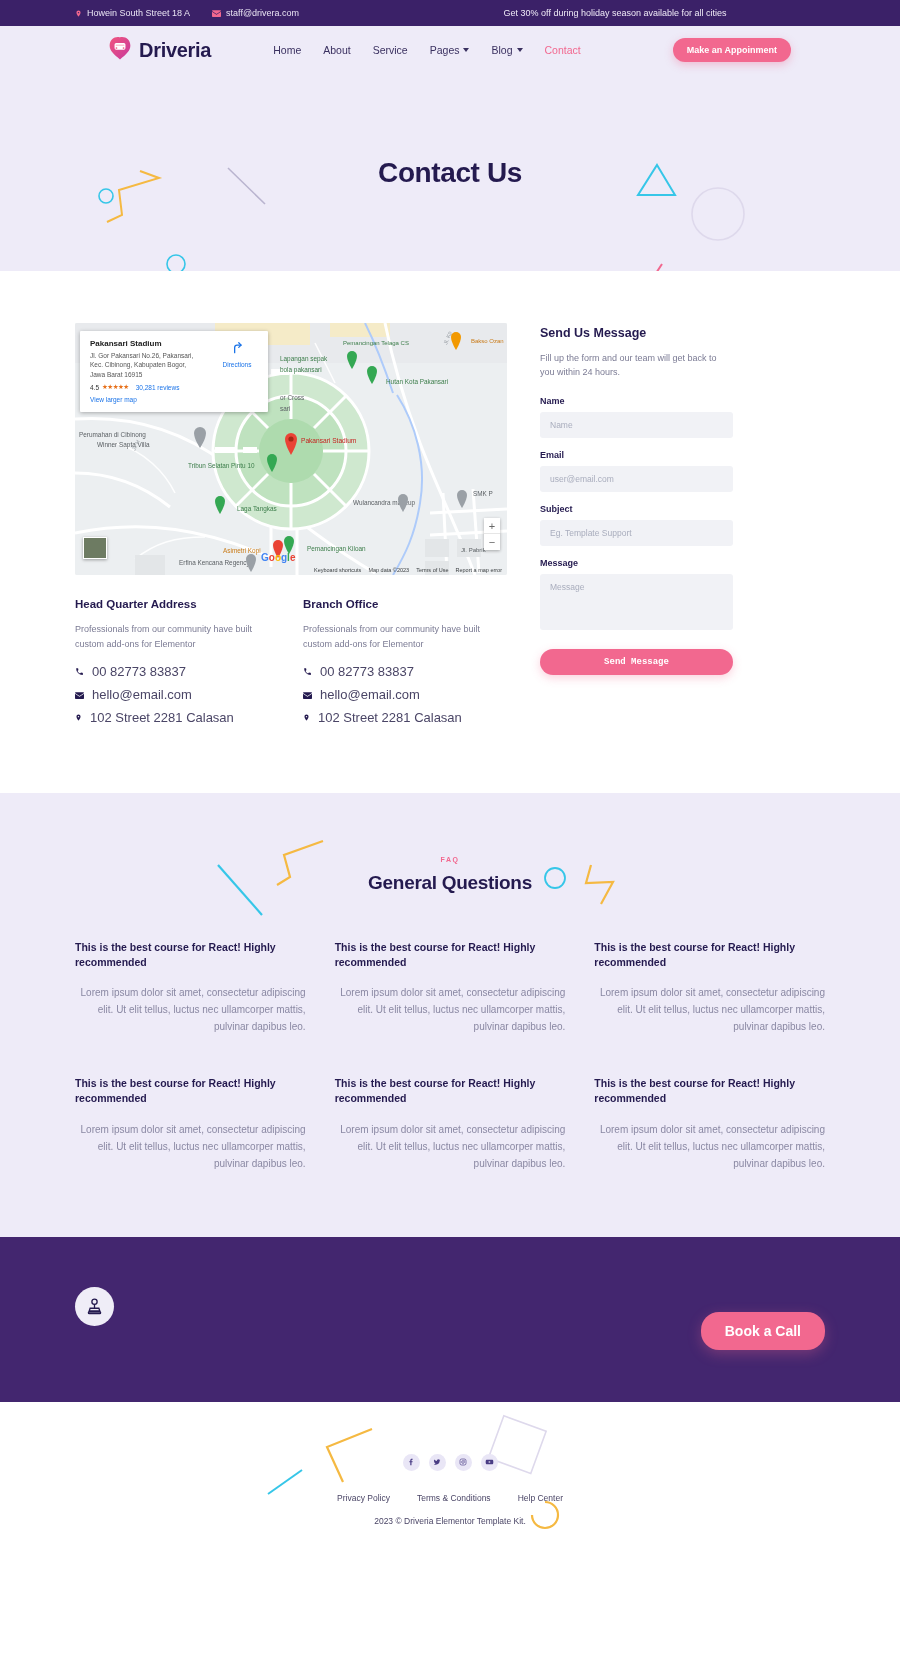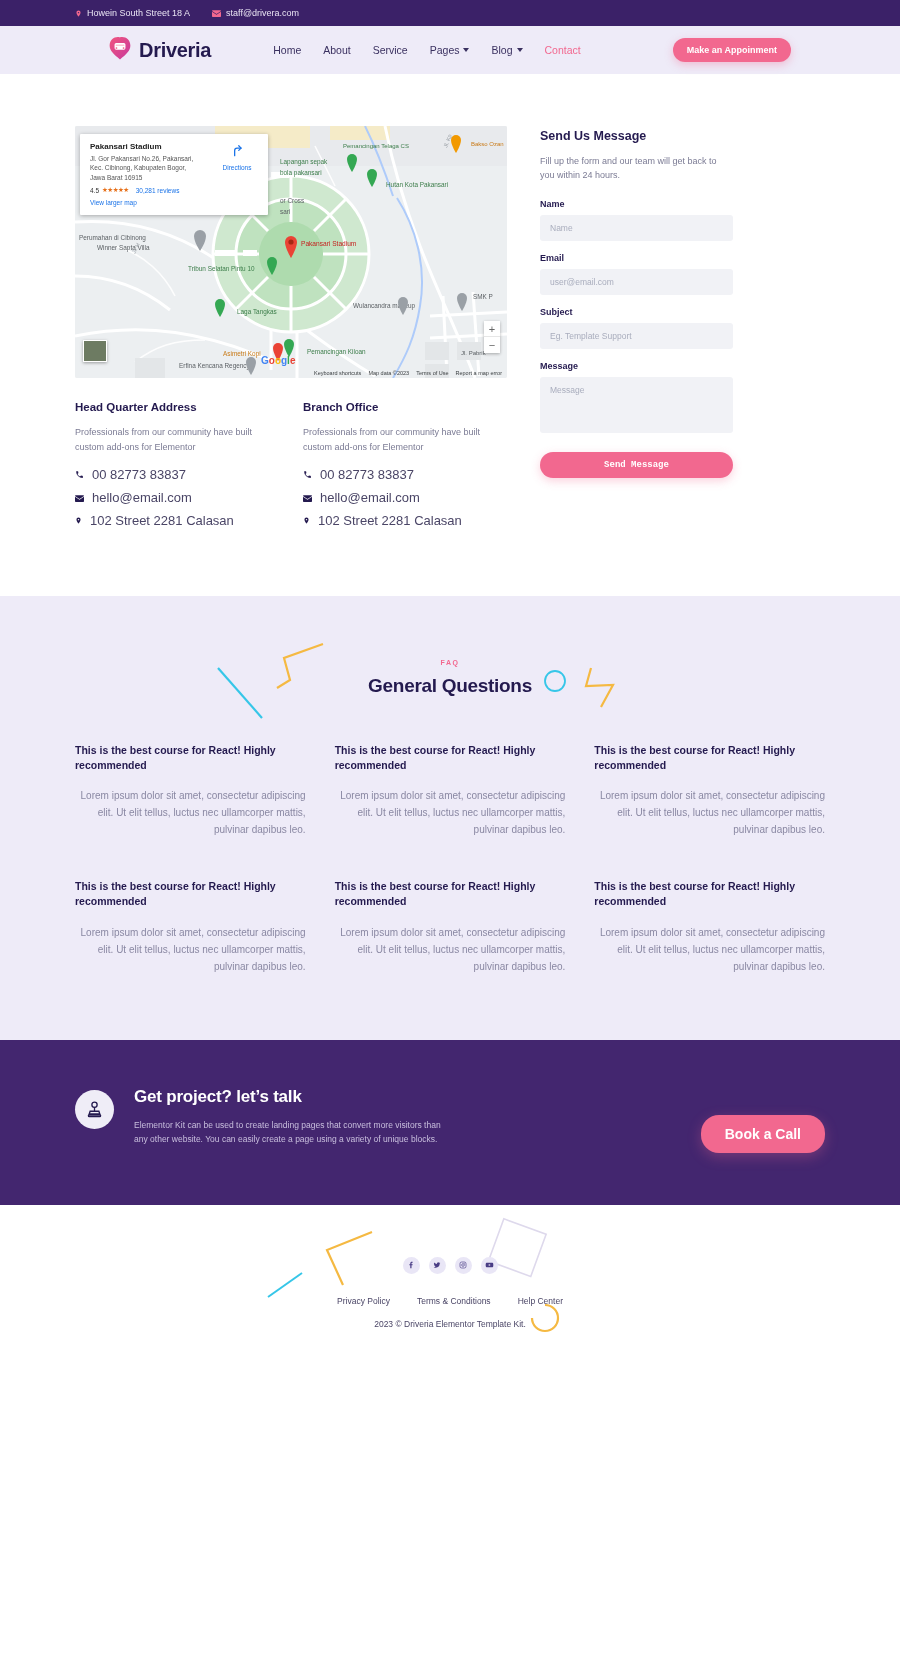--- a/index.html
+++ b/index.html
@@ -169,20 +169,23 @@
         <span>Howein South Street 18 A</span>
       </div>
       <div class="tb-item">
         <span>
           <svg width="9" height="7" viewBox="0 0 24 18" fill="#f2688f">
               <path d="M2 0h20a2 2 0 0 1 2 2L12 10 0 2a2 2 0 0 1 2-2zM0 4.3V16a2 2 0 0 0 2 2h20a2 2 0 0 0 2-2V4.3L12 12.2z"></path>
             </svg>
         </span>
         <span>staff@drivera.com</span>
       </div>
+    </div>
+    <div class="right">
+      <span>Get 30% off during holiday season available for all cities</span>
     </div>
   </div>
 
   <div class="header">
     <div class="brand">
       <span>
         <svg width="22" height="24" viewBox="0 0 40 44">
           <defs>
               <linearGradient id="lg" x1="0" y1="0" x2="1" y2="1">
             <stop offset="0" stop-color="#f0557f"></stop>
@@ -218,20 +221,32 @@
           <i class="caret"></i>
         </a>
       <a href="#" class="active">
           <span>Contact</span>
         </a>
     </nav>
 
     <button class="cta-btn">Make an Appoinment</button>
   </div>
 
+  <div class="hero">
+    <svg class="deco" viewBox="0 0 900 197">
+      <polyline points="107,148 122,141 119,116 159,104 140,97" fill="none" stroke="#f5b942" stroke-width="2"></polyline>
+      <circle cx="106" cy="122" r="7" fill="none" stroke="#36c6e8" stroke-width="1.6"></circle>
+      <circle cx="176" cy="190" r="9" fill="none" stroke="#36c6e8" stroke-width="1.6"></circle>
+      <line x1="228" y1="94" x2="265" y2="130" stroke="#b9b4cf" stroke-width="1.6"></line>
+      <polygon points="657,91 675,121 638,121" fill="none" stroke="#36c6e8" stroke-width="2"></polygon>
+      <ellipse cx="718" cy="140" rx="26" ry="26" fill="none" stroke="#ded9ec" stroke-width="1.6"></ellipse>
+      <polyline points="662,190 647,213 676,217 654,239" fill="none" stroke="#f2688f" stroke-width="2"></polyline>
+    </svg>
+    <h1>Contact Us</h1>
+  </div>
 
   <div class="contact-sec">
 
     <div class="map-col">
       <div class="map-wrap">
         <svg class="mapbg" width="432" height="252" viewBox="0 0 432 252">
           <rect width="432" height="252" fill="#eceff1"></rect>
           <path d="M0 0h432v40H0z" fill="#e8eaed"></path>
           <rect x="140" y="0" width="95" height="22" fill="#f5ebc8"></rect>
           <rect x="255" y="0" width="60" height="14" fill="#f5ebc8"></rect>
@@ -486,24 +501,20 @@
 
   <div class="cta">
     <div class="cta-left">
       <div class="cta-badge">
         <svg width="21" height="21" viewBox="0 0 24 24" fill="none" stroke="#241a4f" stroke-width="1.5" stroke-linecap="round">
           <circle cx="12" cy="6.5" r="3"></circle>
           <path d="M12 9.5v4"></path>
           <path d="M7 14h10l1 3H6z"></path>
           <rect x="5" y="18" width="14" height="2" rx="1"></rect>
         </svg>
-      </div>
-      <div>
-        <h2>Get project? let’s talk</h2>
-        <p>Elementor Kit can be used to create landing pages that convert more visitors than any other website. You can easily create a page using a variety of unique blocks.</p>
       </div>
     </div>
     <button class="cta-book">Book a Call</button>
   </div>
 
   <div class="footer">
     <svg class="deco" viewBox="0 0 900 200">
       <polyline points="372,27 327,45 343,80" fill="none" stroke="#f5b942" stroke-width="2.2"></polyline>
       <line x1="268" y1="92" x2="302" y2="68" stroke="#36c6e8" stroke-width="2"></line>
       <rect x="495" y="20" width="45" height="45" fill="none" stroke="#ded9ec" stroke-width="1.6" transform="rotate(20 517 42)"></rect>

